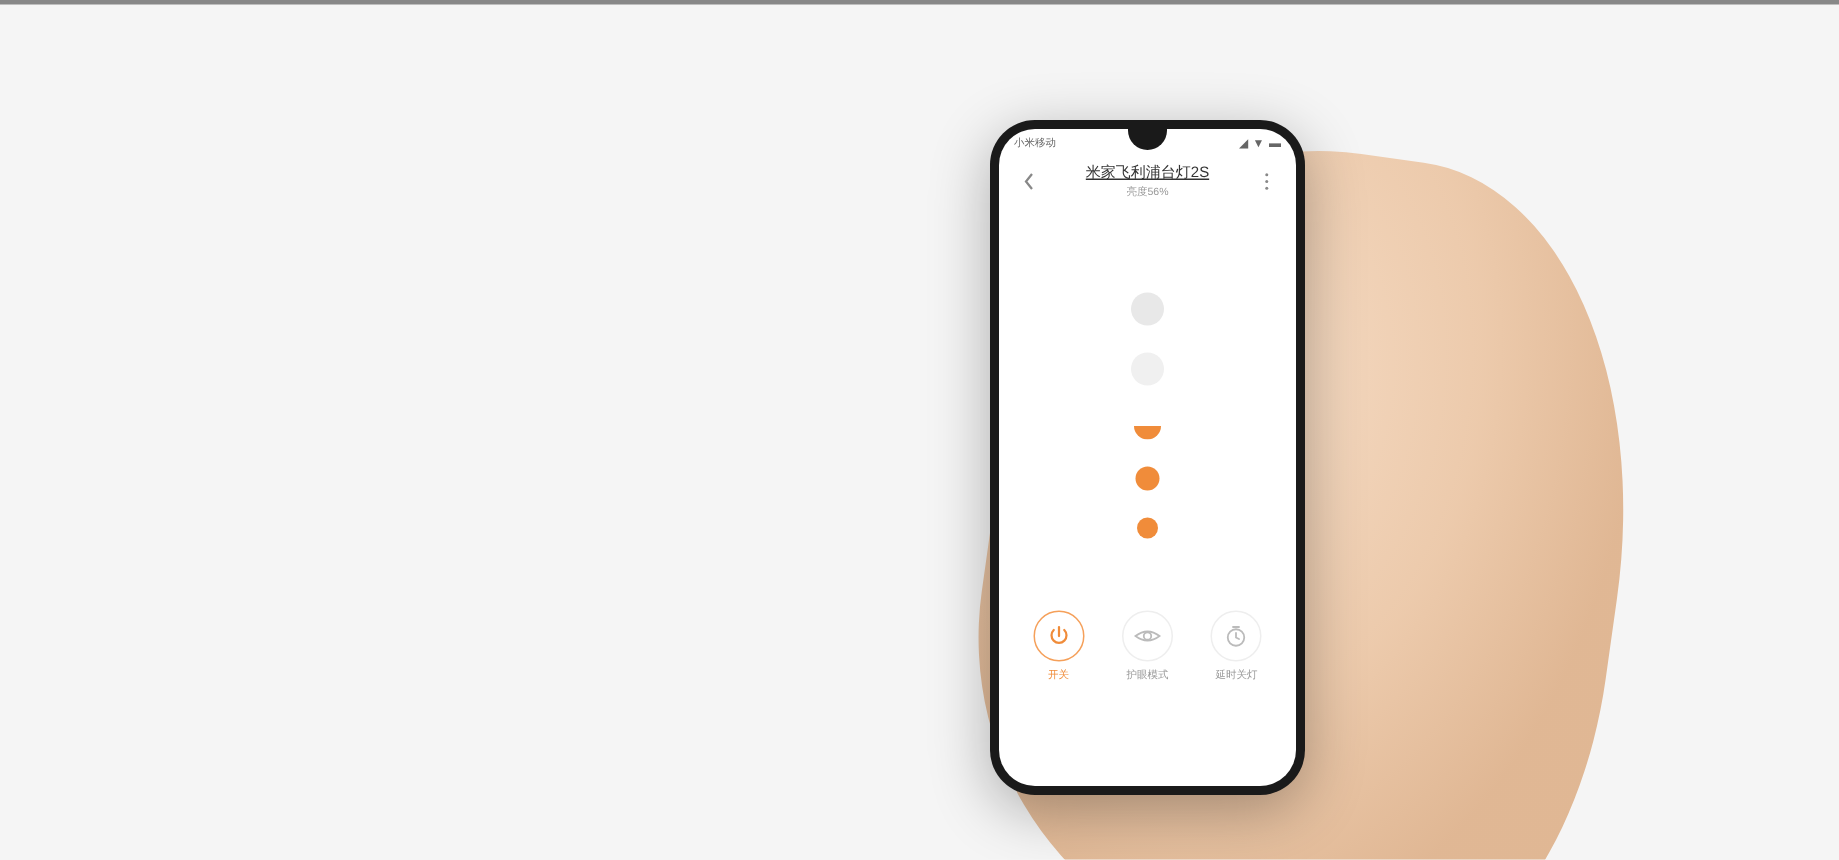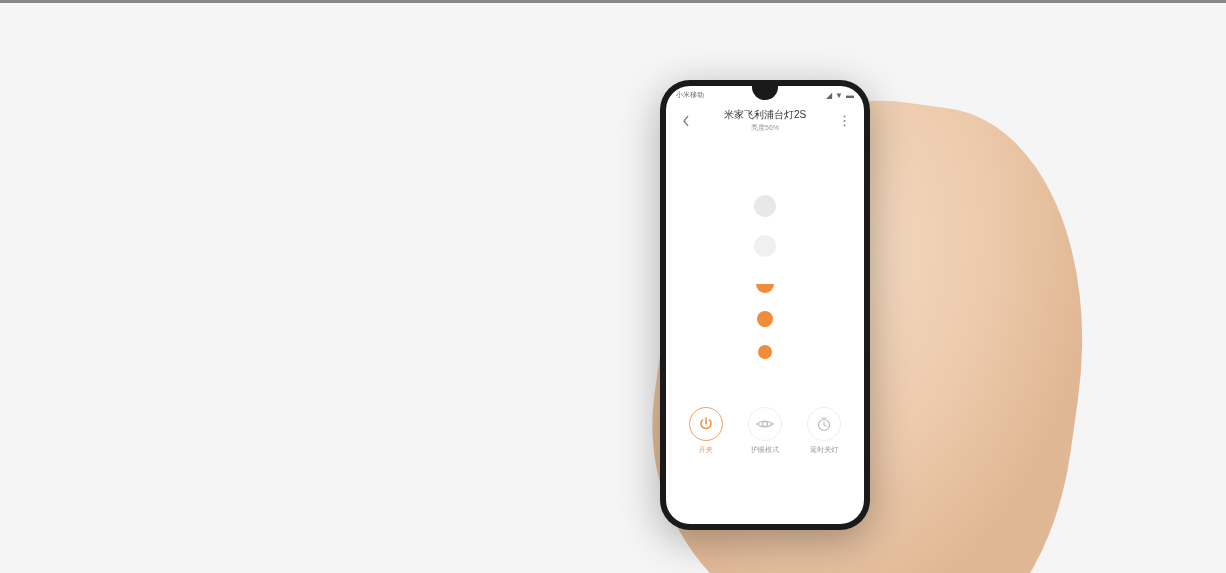--- a/index.html
+++ b/index.html
@@ -97,20 +97,21 @@
       cursor: pointer;
     }
     .header-center {
       text-align: center;
       flex: 1;
     }
     .app-title {
       font-size: 10px;
       color: #333;
       font-weight: 500;
+      text-decoration: underline;
     }
     .app-subtitle {
       font-size: 7px;
       color: #999;
       margin-top: 1px;
     }
     .more-btn {
       width: 16px;
       height: 16px;
       display: flex;

